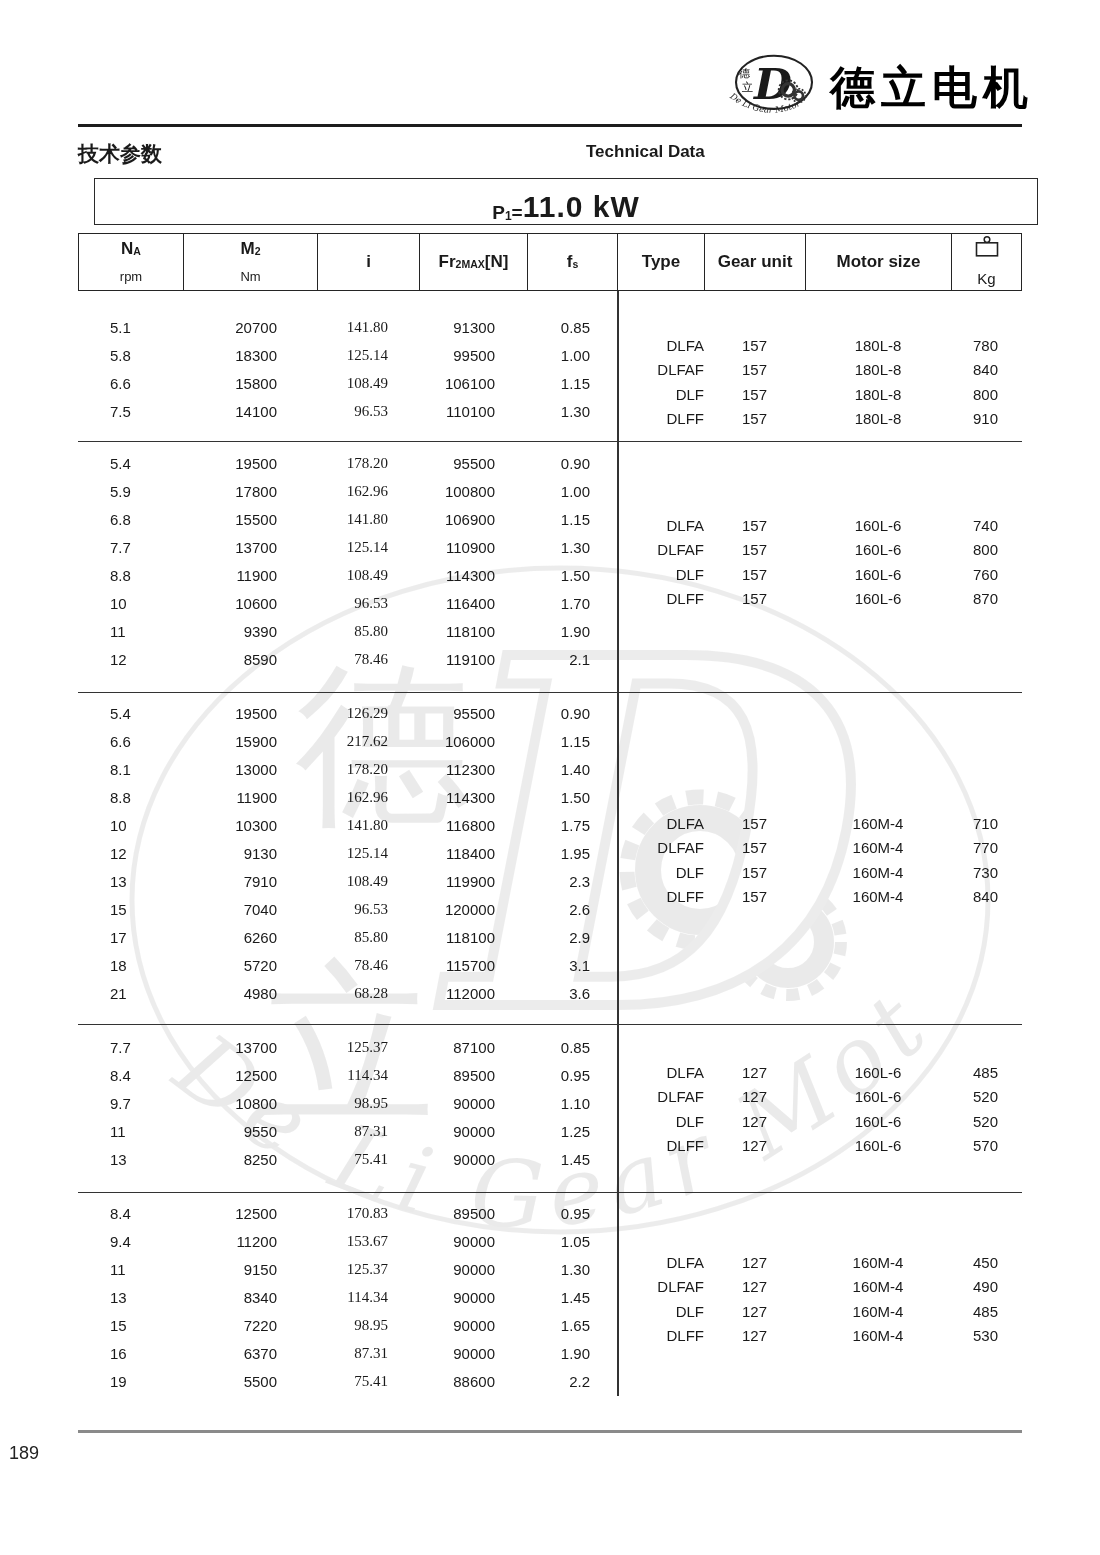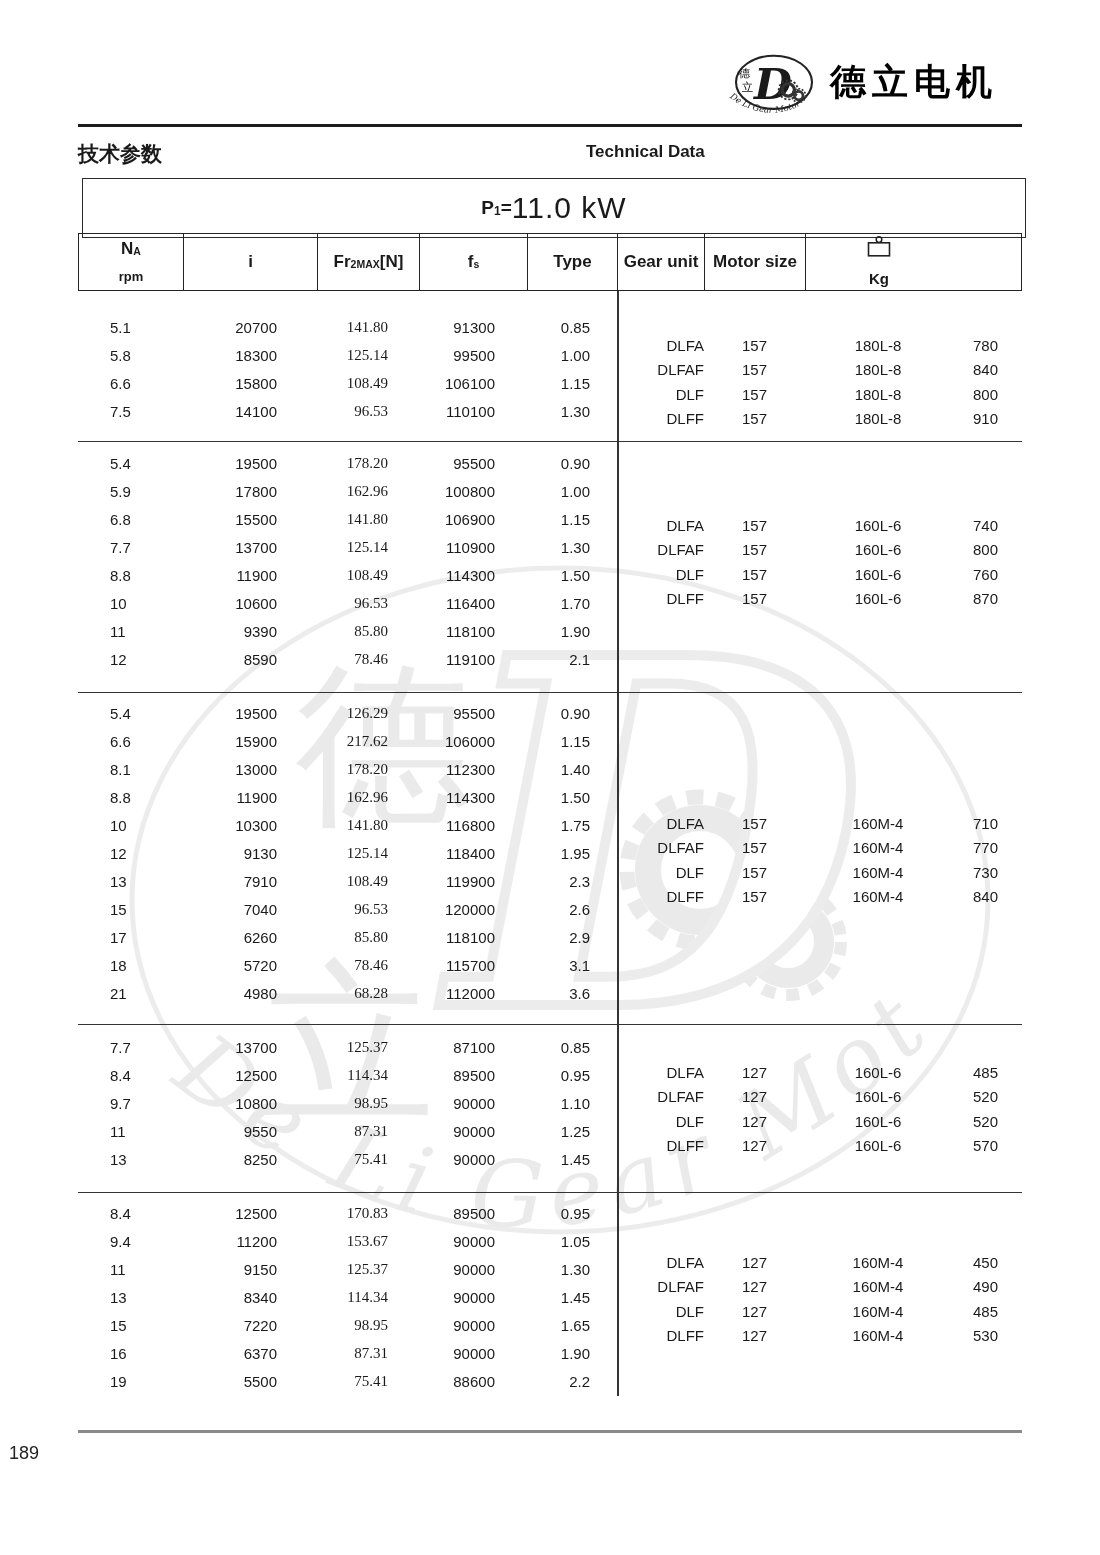--- a/index.html
+++ b/index.html
@@ -9,47 +9,47 @@
     font-family:"Liberation Sans","DejaVu Sans",sans-serif; color:#1a1a1a;
     overflow:hidden; margin:0 auto;
   }
   
   .watermark { position:absolute; left:60px; top:380px; opacity:0.13; pointer-events:none; }
   
   .brand-emblem { position:absolute; left:724px; top:50px; }
   .brand-title {
     position:absolute; left:830px; top:58px; width:200px;
     font-family:"DejaVu Serif","Liberation Serif",serif;
-    font-weight:bold; font-size:36px; letter-spacing:6px; white-space:nowrap; color:#000;
+    font-weight:bold; font-size:45px; letter-spacing:6px; white-space:nowrap; color:#000;
   }
   .top-rule { position:absolute; left:78px; top:124px; width:944px; height:3px; background:#1c1c1c; }
   .sec-cn { position:absolute; left:78px; top:140px; font-size:21px; font-weight:bold; }
   .sec-en { position:absolute; left:586px; top:142px; font-size:17px; font-weight:bold; }
   
   .power-box {
-    position:absolute; left:82px; top:178px; width:944px; height:60px;
-    border:1.5px solid #2a2a2a; display:flex; align-items:center; justify-content:center;
+    position:absolute; left:94px; top:178px; width:944px; height:47px;
+    border:1.5px solid #2a2a2a; display:flex; align-items:flex-end; justify-content:center;
   }
   .power-box .small { font-size:19px; font-weight:bold; }
   .power-box .small sub { font-size:12px; font-weight:bold; vertical-align:baseline; position:relative; bottom:-1px; }
-  .power-box .big { font-size:30px; font-weight:normal; letter-spacing:1px; }
+  .power-box .big { font-size:30px; font-weight:bold; letter-spacing:1px; }
   
   .thead {
     position:absolute; left:78px; top:233px; width:944px; height:58px;
     border:1.6px solid #242424; display:grid;
     grid-template-columns:105px 134px 102px 108px 90px 87px 101px 146px 1fr;
   }
   .th {
     display:flex; flex-direction:column; align-items:center; justify-content:center;
     border-right:1.5px solid #242424; line-height:1.15; text-align:center;
   }
   .th:last-child { border-right:none; }
   .th .h-main { font-size:17px; font-weight:bold; white-space:nowrap; }
   .th .h-main sub { font-size:10.5px; font-weight:bold; vertical-align:baseline; position:relative; bottom:-1px; }
-  .th .h-unit { font-size:13px; font-weight:bold;margin-top:12px; }
+  .th .h-unit { font-size:13px; font-weight:normal;margin-top:12px; }
   .kg-icon { display:block; margin:0 auto 1px auto; }
   
   .data-area { position:absolute; left:78px; top:291px; width:944px; border-bottom:3px solid #8a8a8a; }
   .block { position:relative; display:flex; border-bottom:1.5px solid #333; }
   .block:last-child { border-bottom:none; }
   .block::after { content:''; position:absolute; left:539px; top:0; bottom:0; width:1.5px; background:#333; }
   .block:nth-child(5)::after { bottom:34px; }
   .left-rows { width:539px; flex:none; }
   .motors { width:403px; flex:none; }
   .drow { display:grid; grid-template-columns:105px 134px 102px 108px 90px; height:28px; align-items:center; }
@@ -130,20 +130,24 @@
     <span class="small"><span>P</span><sub>1</sub><span>=</span></span>
       <span class="big">11.0 kW</span>
   </div>
 
   <div class="thead">
     <div class="th">
       <div class="h-main"><span>N</span><sub>A</sub></div>
       <div class="h-unit">rpm</div>
     </div>
     <div class="th">
+      <div class="h-main"><span>M</span><sub>2</sub></div>
+      <div class="h-unit">Nm</div>
+    </div>
+    <div class="th">
       <div class="h-main">i</div>
     </div>
     <div class="th">
       <div class="h-main"><span>Fr</span><sub>2MAX</sub><span>[N]</span></div>
     </div>
     <div class="th">
       <div class="h-main"><span>f</span><sub>s</sub></div>
     </div>
     <div class="th">
       <div class="h-main">Type</div>

